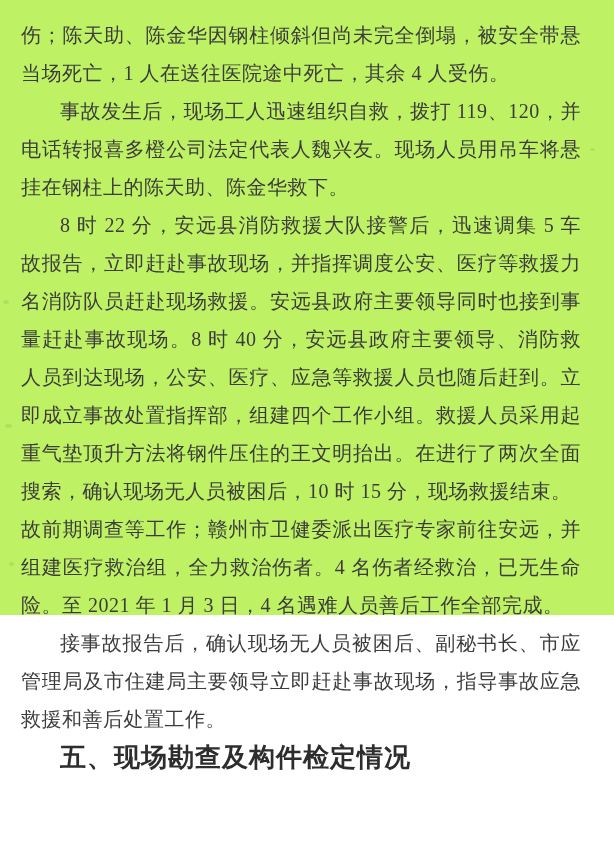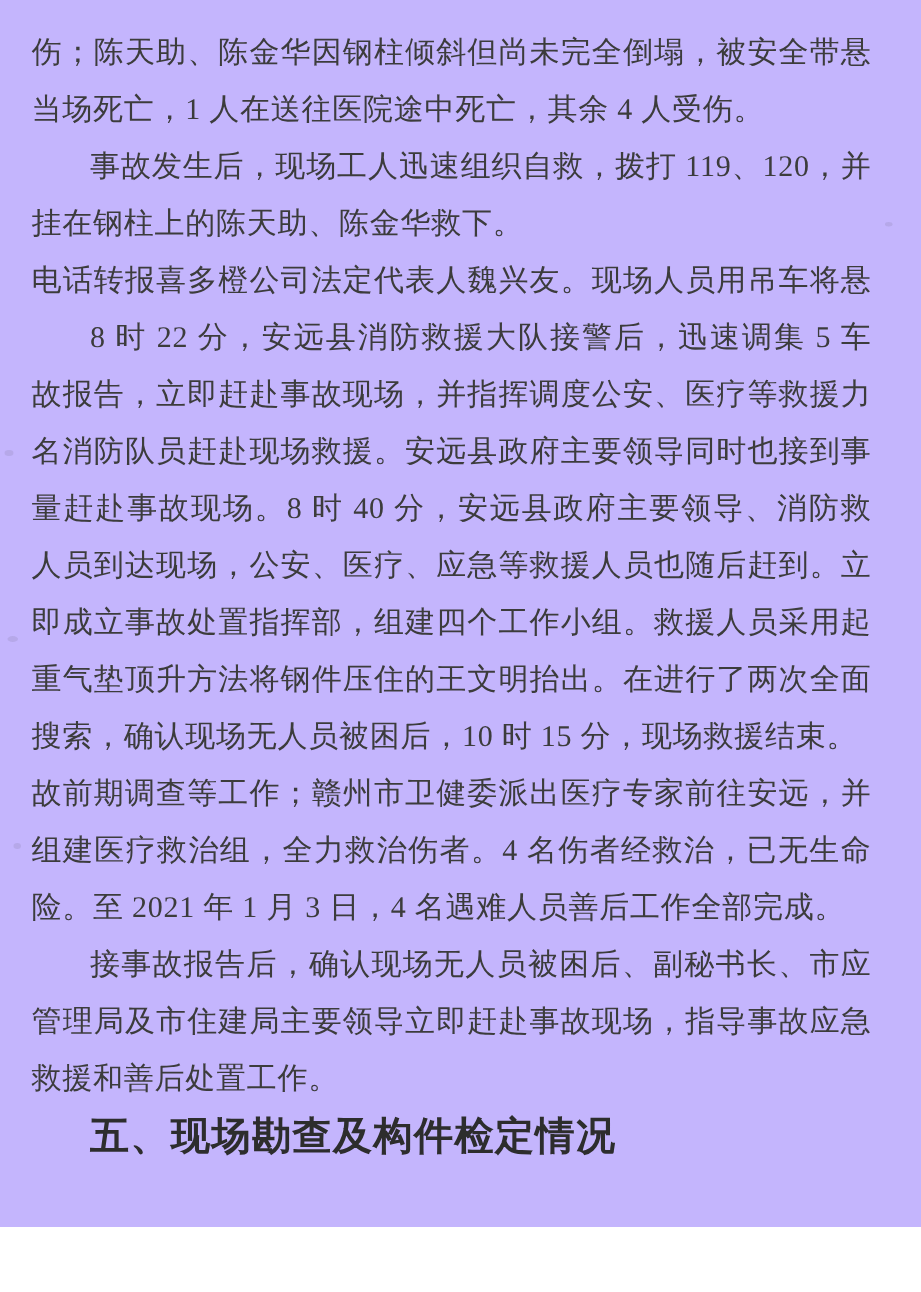--- a/index.html
+++ b/index.html
@@ -8,22 +8,22 @@
   }
   body {
     width: 614px;
     height: 861px;
     overflow: hidden;
     background: #ffffff;
   }
   .page {
     position: relative;
     width: 614px;
-    height: 818px;
-    background: #c4b5fd;
+    height: 615px;
+    background: #bef264;
   }
   .body-text {
     position: absolute;
     left: 21px;
     top: 16px;
     width: 560px;
   }
   .paragraph {
     margin: 0;
     padding: 0;
@@ -71,22 +71,22 @@
 
 <div class="page">
   <div class="body-text">
     <div id="paragraphs">
         <div class="paragraph">
           <div class="line full">伤；陈天助、陈金华因钢柱倾斜但尚未完全倒塌，被安全带悬</div>
           <div class="line">当场死亡，1 人在送往医院途中死亡，其余 4 人受伤。</div>
         </div>
         <div class="paragraph">
           <div class="line full indent">事故发生后，现场工人迅速组织自救，拨打 119、120，并</div>
+          <div class="line full">电话转报喜多橙公司法定代表人魏兴友。现场人员用吊车将悬</div>
           <div class="line">挂在钢柱上的陈天助、陈金华救下。</div>
-          <div class="line full">电话转报喜多橙公司法定代表人魏兴友。现场人员用吊车将悬</div>
         </div>
         <div class="paragraph">
           <div class="line full indent">8 时 22 分，安远县消防救援大队接警后，迅速调集 5 车 32</div>
           <div class="line full">故报告，立即赶赴事故现场，并指挥调度公安、医疗等救援力</div>
           <div class="line full">名消防队员赶赴现场救援。安远县政府主要领导同时也接到事</div>
           <div class="line full">量赶赴事故现场。8 时 40 分，安远县政府主要领导、消防救援</div>
           <div class="line full">人员到达现场，公安、医疗、应急等救援人员也随后赶到。立</div>
           <div class="line full">即成立事故处置指挥部，组建四个工作小组。救援人员采用起</div>
           <div class="line full">重气垫顶升方法将钢件压住的王文明抬出。在进行了两次全面</div>
           <div class="line">搜索，确认现场无人员被困后，10 时 15 分，现场救援结束。</div>

